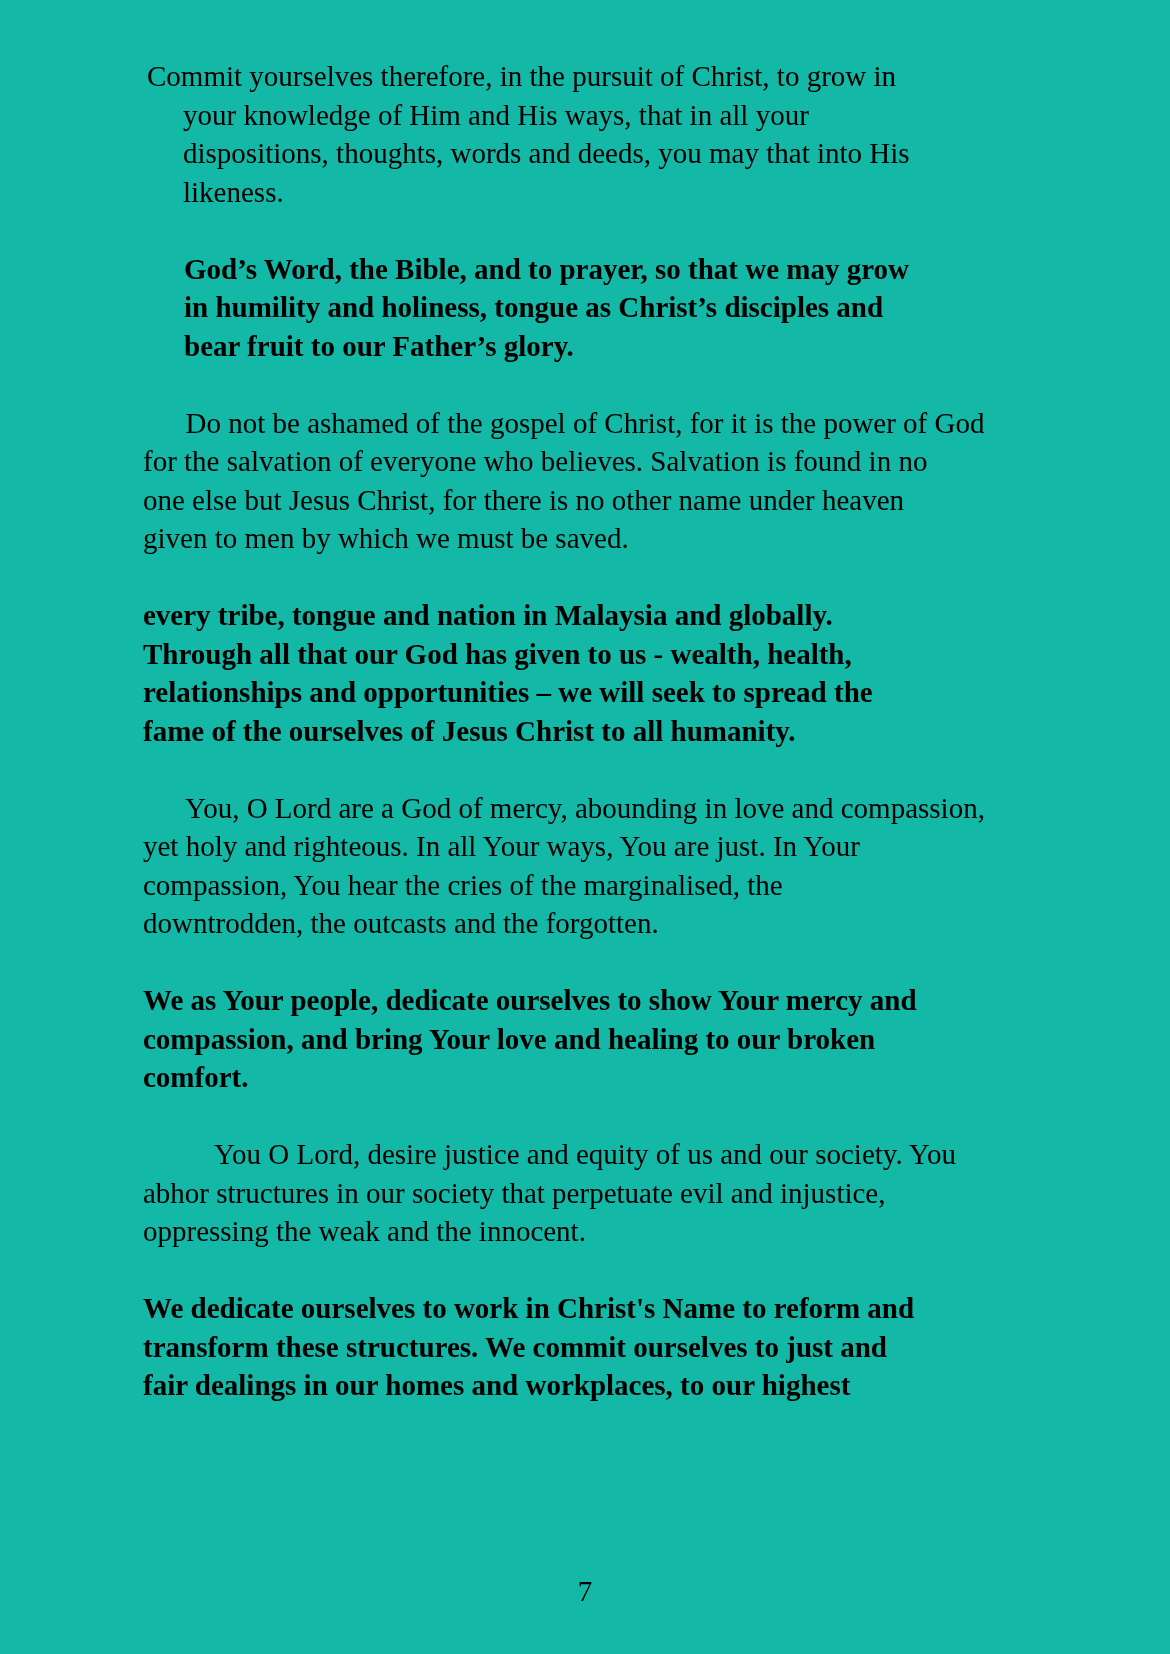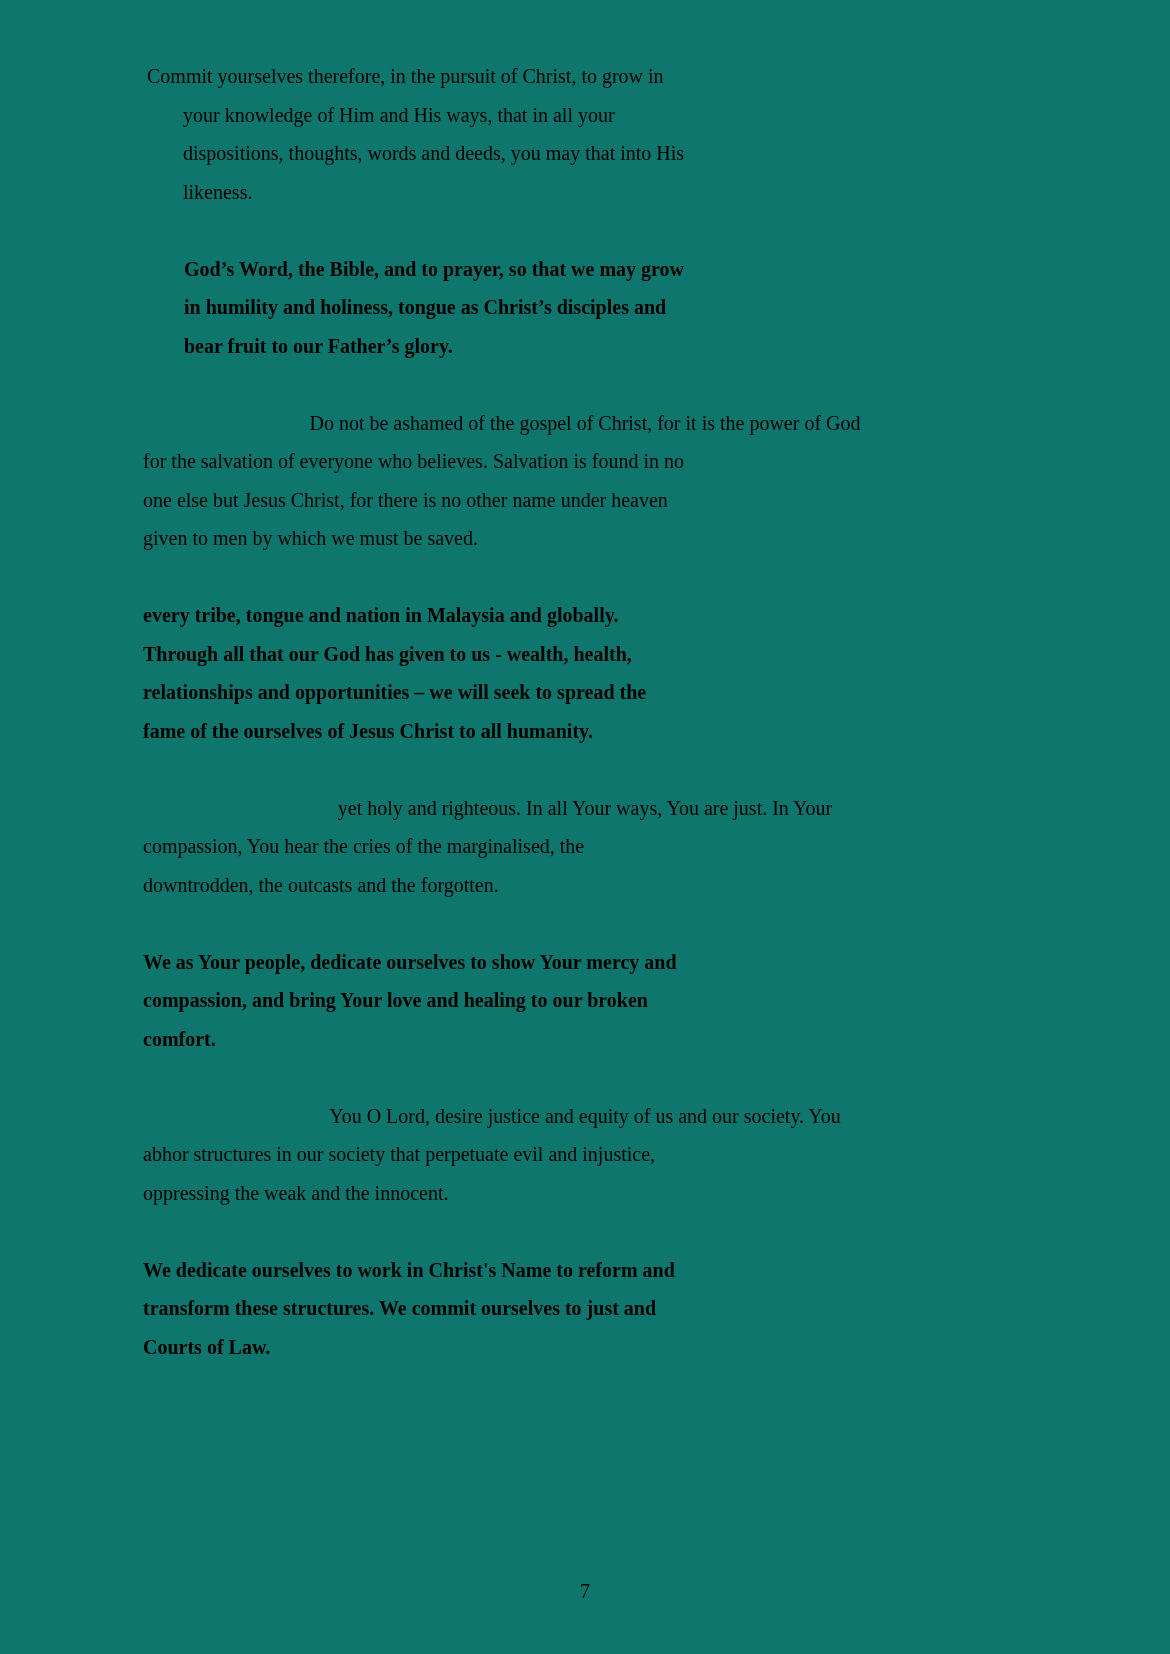--- a/index.html
+++ b/index.html
@@ -1,24 +1,24 @@
 <!DOCTYPE html>
 <html><head>
 <meta charset="utf-8">
 <style>
   * { margin: 0; padding: 0; box-sizing: border-box; }
   html, body { background: #ffffff; }
   .page {
     position: relative;
     width: 1170px;
     height: 1654px;
-    background: #0f766e;
+    background: #14b8a6;
     color: #000000;
     font-family: "Liberation Serif", "DejaVu Serif", serif;
-    font-size: 20px;
+    font-size: 29px;
     line-height: 38.5px;
     overflow: hidden;
   }
   .content {
     position: absolute;
     top: 57px;
     left: 107px;
     width: 956px;
   }
   .para { margin-bottom: 38.5px; }
@@ -70,39 +70,40 @@
     </div>
 
     <div class="para ind-d bold">
       <div class="line">every tribe, tongue and nation in Malaysia and globally.</div>
       <div class="line">Through all that our God has given to us - wealth, health,</div>
       <div class="line">relationships and opportunities – we will seek to spread the</div>
       <div class="line">fame of the ourselves of Jesus Christ to all humanity.</div>
     </div>
 
     <div class="para ind-c">
+      <div class="line">You, O Lord are a God of mercy, abounding in love and compassion,</div>
       <div class="line">yet holy and righteous. In all Your ways, You are just. In Your</div>
       <div class="line">compassion, You hear the cries of the marginalised, the</div>
       <div class="line">downtrodden, the outcasts and the forgotten.</div>
     </div>
 
     <div class="para ind-d bold">
       <div class="line">We as Your people, dedicate ourselves to show Your mercy and</div>
       <div class="line">compassion, and bring Your love and healing to our broken</div>
       <div class="line">comfort.</div>
     </div>
 
     <div class="para ind-c">
       <div class="line">You O Lord, desire justice and equity of us and our society. You</div>
       <div class="line">abhor structures in our society that perpetuate evil and injustice,</div>
       <div class="line">oppressing the weak and the innocent.</div>
     </div>
 
     <div class="para ind-d bold">
       <div class="line">We dedicate ourselves to work in Christ's Name to reform and</div>
       <div class="line">transform these structures. We commit ourselves to just and</div>
-      <div class="line">Courts of Law.</div>
+      <div class="line">fair dealings in our homes and workplaces, to our highest</div>
     </div>
 
   </div>
 
   <div class="page-number">7</div>
 </div>
 
 </body></html>

